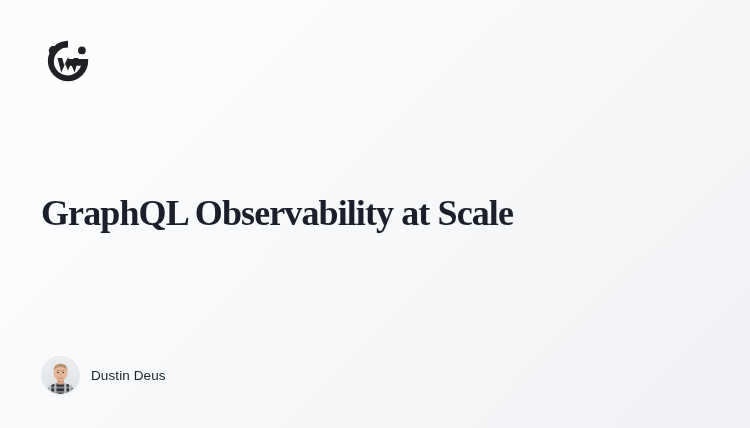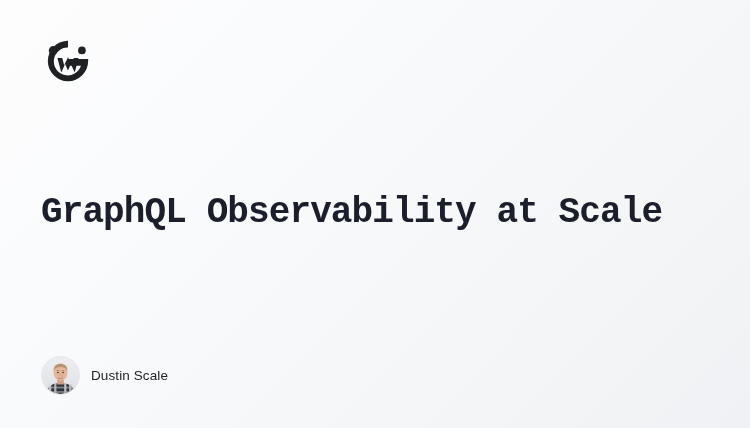--- a/index.html
+++ b/index.html
@@ -41,21 +41,21 @@
     width: 48px;
     height: 48px;
   }
 
   
   .title {
     position: absolute;
     left: 41px;
     top: 192px;
     margin: 0;
-    font-family: Liberation Mono, monospace;
+    font-family: Liberation Serif, serif;
     font-size: 36px;
     font-weight: bold;
     letter-spacing: -0.9px;
     line-height: 1.18;
     color: #1b1e2b;
     white-space: nowrap;
     -webkit-font-smoothing: antialiased;
   }
 
   
@@ -154,16 +154,16 @@
           <ellipse cx="57" cy="42" rx="2.4" ry="2.1" fill="#3a3632"></ellipse>
 
           <rect x="39" y="36" width="9" height="1.8" rx="0.9" fill="#a98663"></rect>
           <rect x="52" y="36" width="9" height="1.8" rx="0.9" fill="#a98663"></rect>
 
           <path d="M50 45 L50 51 L53 52" fill="none" stroke="#c99a7c" stroke-width="1.5" stroke-linecap="round"></path>
           <path d="M44 57 Q50 60 56 57" fill="none" stroke="#a9705a" stroke-width="1.8" stroke-linecap="round"></path>
         </g>
       </svg>
     </div>
-    <span class="author-name">Dustin Scale</span>
+    <span class="author-name">Dustin Deus</span>
   </div>
 
 </div>
 
 </body></html>

